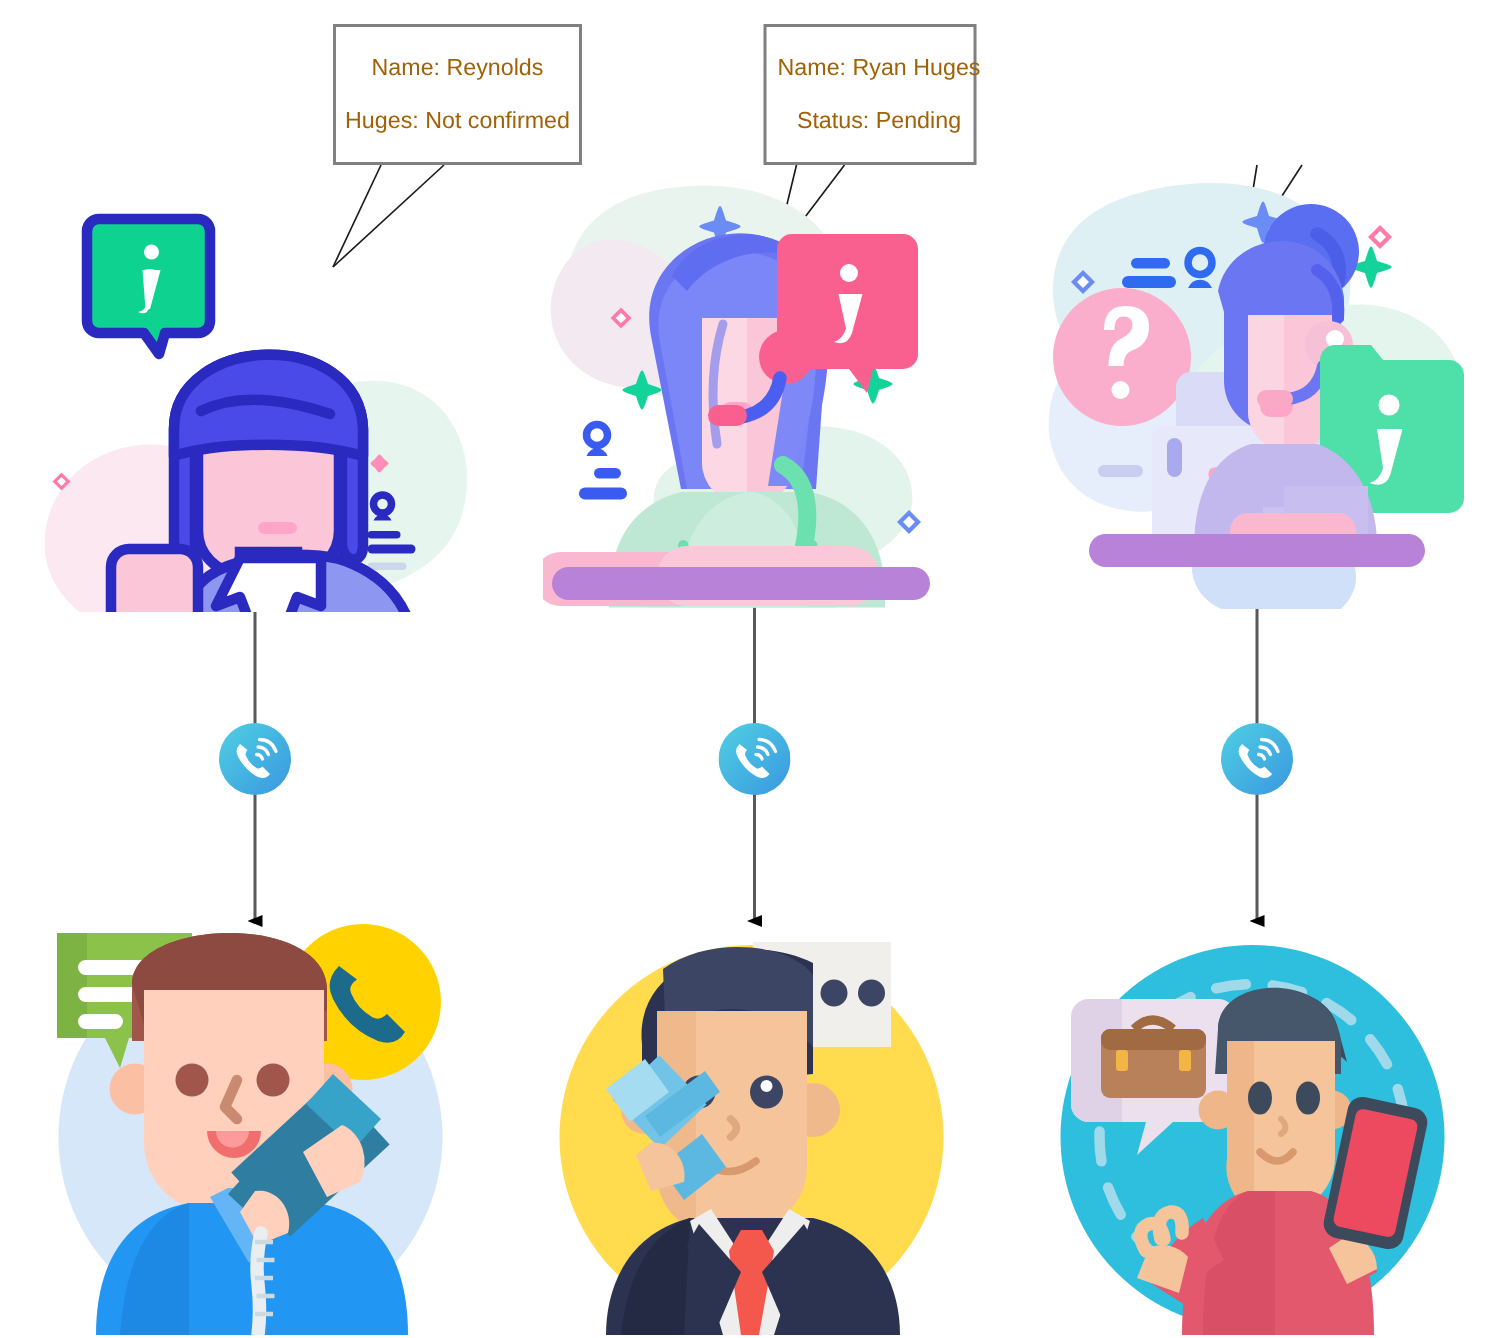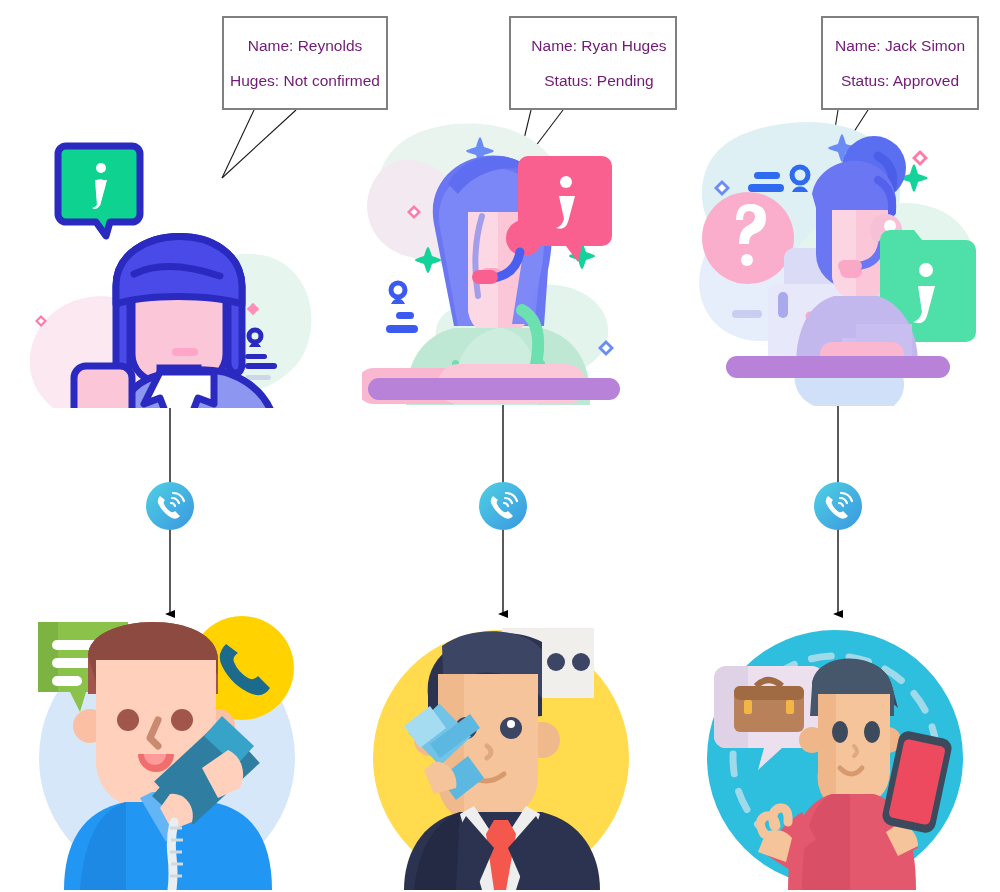--- a/index.html
+++ b/index.html
@@ -4,25 +4,25 @@
 <style>
   html,body{margin:0;padding:0;background:#ffffff;}
   body{width:1000px;height:892px;position:relative;overflow:hidden;
        font-family:"Liberation Sans", sans-serif;}
   .stage{position:absolute;inset:0;width:1000px;height:892px;}
 
   
   .callout{position:absolute;border:2px solid #808080;background:#ffffff;
            box-sizing:border-box;display:flex;flex-direction:column;
            align-items:center;justify-content:center;}
-  .callout .line{color:#701a75;font-size:15.5px;line-height:1;white-space:nowrap;}
+  .callout .line{color:#a16207;font-size:15.5px;line-height:1;white-space:nowrap;}
   .callout .line.top{margin-bottom:20px;}
 
   .co1{left:222px;top:16px;width:166px;height:94px;}
-  .co2{left:509px;top:16px;width:168px;height:94px;padding-left:12px;}
+  .co2{left:509px;top:16px;width:142px;height:94px;padding-left:12px;}
   .co3{left:821px;top:16px;width:158px;height:94px;}
 
   
   .connectors{position:absolute;left:0;top:0;width:1000px;height:892px;pointer-events:none;}
 
   
   .illo-top{position:absolute;}
   .t1{left:8px;top:118px;width:320px;height:290px;}
   .t2{left:362px;top:120px;width:272px;height:285px;}
   .t3{left:692px;top:118px;width:288px;height:288px;}
@@ -85,24 +85,20 @@
   <div class="callout co1">
     <div class="line top">Name: Reynolds</div>
     <div class="line">Huges: Not confirmed</div>
   </div>
 
   <div class="callout co2">
     <div class="line top">Name: Ryan Huges</div>
     <div class="line">Status: Pending</div>
   </div>
 
-  <div class="callout co3">
-    <div class="line top">Name: Jack Simon</div>
-    <div class="line">Status: Approved</div>
-  </div>
 
   <div class="illo-top t1">
     <svg viewBox="0 0 320 290" width="320" height="290">
 
       <path d="M215,140 C280,120 315,175 300,225 C288,265 240,282 195,278 C150,274 118,258 112,230 C105,196 150,162 215,140 Z" fill="#e6f6ee"></path>
       <path d="M110,180 C60,170 18,205 22,250 C26,292 80,320 140,312 C185,306 205,280 198,250 C188,208 160,190 110,180 Z" fill="#fbe8f1"></path>
 
       <g>
         <path d="M141,128 l7,7 -7,7 -7,-7 z" fill="#14d39a"></path>
         <path d="M141,131.6 l3.4,3.4 -3.4,3.4 -3.4,-3.4 z" fill="#ffffff"></path>

